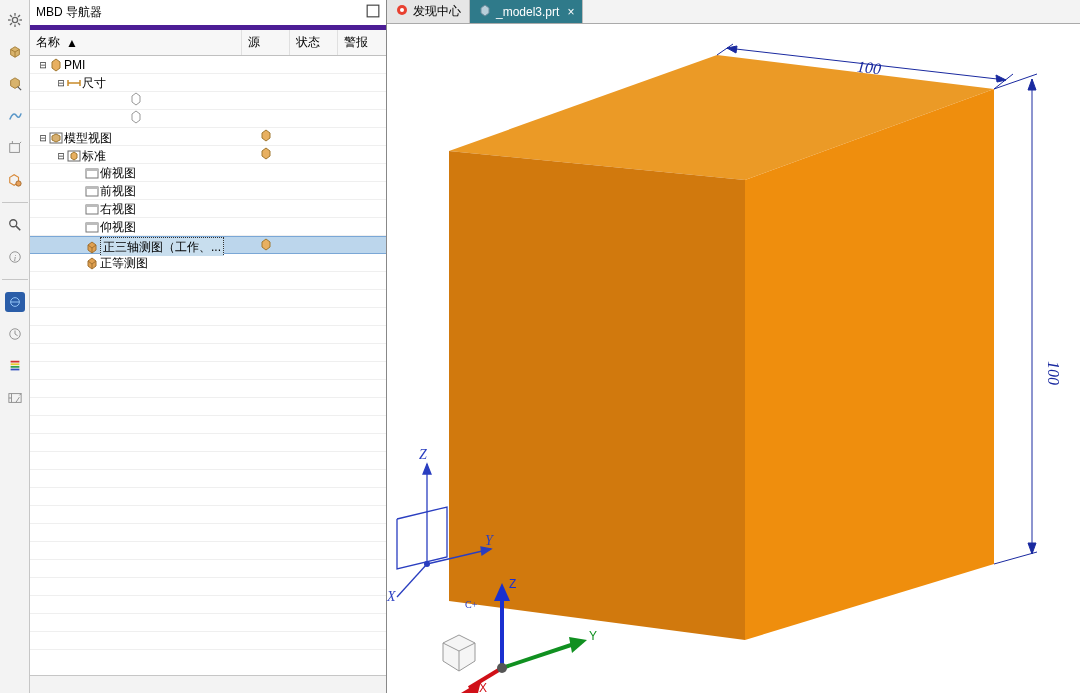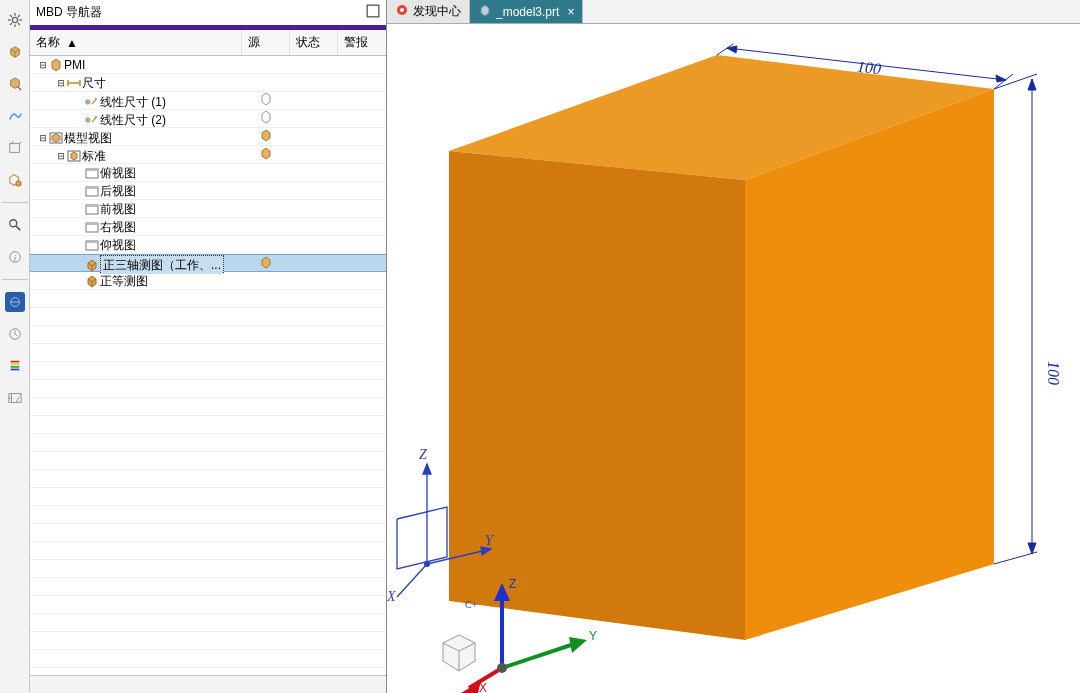--- a/index.html
+++ b/index.html
@@ -284,55 +284,29 @@
               <path d="M1 7 L13 7 M1 4 L1 10 M13 4 L13 10" stroke="#c78a2a" stroke-width="1.5" fill="none"></path>
             </svg>
           </span>
           <span class="text">尺寸</span>
         </div>
         <div class="cell-src"></div>
         <div></div>
         <div></div>
       </div>
       <div class="tree-row">
-        <div class="tree-label">
-          <span class="spacer" style="width: 44px;"></span>
-          <span class="twist" style="visibility: hidden;"></span>
-          <span class="icn">
-            <svg class="ico" viewBox="0 0 20 14">
-              <circle cx="4" cy="7" r="3" fill="none" stroke="#444"></circle>
-              <circle cx="4" cy="7" r="1.2" fill="#444"></circle>
-              <path d="M10 10 L16 3" stroke="#d07a1a" stroke-width="1.6"></path>
-              <path d="M14 2 L17 1 L16 5" fill="#d07a1a"></path>
-            </svg>
-          </span>
-          <span class="text">线性尺寸 (1)</span>
-        </div>
         <div class="cell-src">
           <span><svg class="ico" viewBox="0 0 14 14">
               <path d="M3 4 L7 1 L11 4 L11 10 L7 13 L3 10 Z" fill="none" stroke="#999"></path>
             </svg></span>
         </div>
         <div></div>
         <div></div>
       </div>
       <div class="tree-row">
-        <div class="tree-label">
-          <span class="spacer" style="width: 44px;"></span>
-          <span class="twist" style="visibility: hidden;"></span>
-          <span class="icn">
-            <svg class="ico" viewBox="0 0 20 14">
-              <circle cx="4" cy="7" r="3" fill="none" stroke="#444"></circle>
-              <circle cx="4" cy="7" r="1.2" fill="#444"></circle>
-              <path d="M10 10 L16 3" stroke="#d07a1a" stroke-width="1.6"></path>
-              <path d="M14 2 L17 1 L16 5" fill="#d07a1a"></path>
-            </svg>
-          </span>
-          <span class="text">线性尺寸 (2)</span>
-        </div>
         <div class="cell-src">
           <span><svg class="ico" viewBox="0 0 14 14">
               <path d="M3 4 L7 1 L11 4 L11 10 L7 13 L3 10 Z" fill="none" stroke="#999"></path>
             </svg></span>
         </div>
         <div></div>
         <div></div>
       </div>
       <div class="tree-row">
         <div class="tree-label">
@@ -378,36 +352,20 @@
         <div class="tree-label">
           <span class="spacer" style="width: 44px;"></span>
           <span class="twist" style="visibility: hidden;"></span>
           <span class="icn">
             <svg class="ico" viewBox="0 0 14 14">
               <rect x="1" y="3" width="12" height="9" fill="none" stroke="#777"></rect>
               <rect x="1" y="3" width="12" height="2" fill="#bbb"></rect>
             </svg>
           </span>
           <span class="text">俯视图</span>
-        </div>
-        <div class="cell-src"></div>
-        <div></div>
-        <div></div>
-      </div>
-      <div class="tree-row">
-        <div class="tree-label">
-          <span class="spacer" style="width: 44px;"></span>
-          <span class="twist" style="visibility: hidden;"></span>
-          <span class="icn">
-            <svg class="ico" viewBox="0 0 14 14">
-              <rect x="1" y="3" width="12" height="9" fill="none" stroke="#777"></rect>
-              <rect x="1" y="3" width="12" height="2" fill="#bbb"></rect>
-            </svg>
-          </span>
-          <span class="text">后视图</span>
         </div>
         <div class="cell-src"></div>
         <div></div>
         <div></div>
       </div>
       <div class="tree-row">
         <div class="tree-label">
           <span class="spacer" style="width: 44px;"></span>
           <span class="twist" style="visibility: hidden;"></span>
           <span class="icn">

